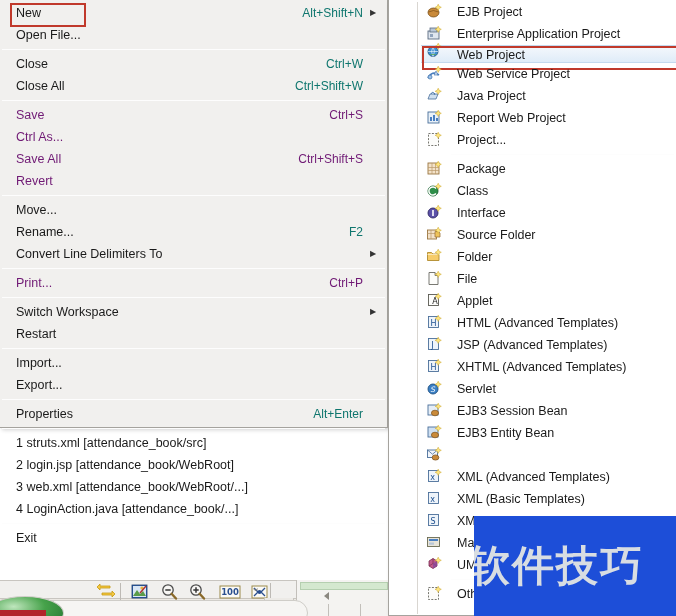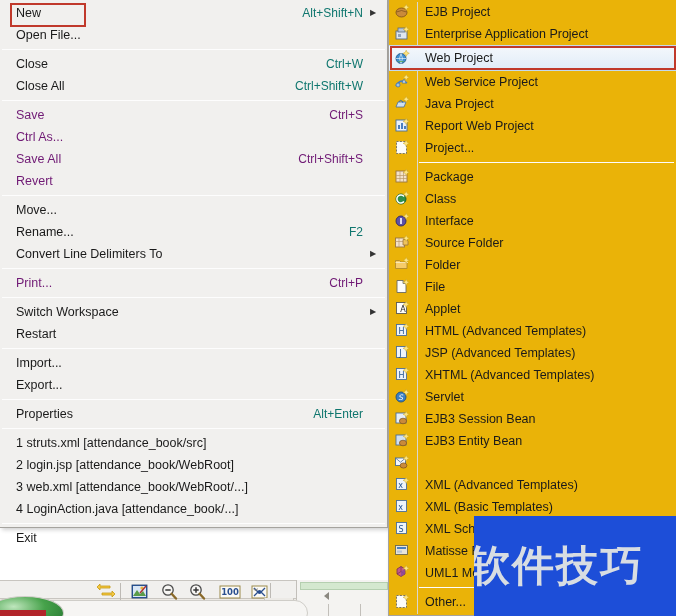--- a/index.html
+++ b/index.html
@@ -96,21 +96,21 @@
   }
   .right-frag {
     position: absolute; left: 660px; top: 580px; width: 16px; height: 20px;
     background: #e8f0f8; border: 1px solid #a8bed4;
   }
 
   
   #file-menu {
     position: absolute;
     left: 0px; top: 0px;
-    width: 388px; height: 528px;
+    width: 388px; height: 428px;
     background: #f1f0ee;
     border: 1px solid #a5a39e;
     border-left: none; border-top: none;
     box-shadow: 2px 2px 4px rgba(0,0,0,0.18);
     padding: 2px 0;
   }
   .mi {
     position: relative;
     height: 22px;
     display: flex;
@@ -149,25 +149,26 @@
     width: 72px; height: 20px;
     border: 2px solid #c0392b;
     pointer-events: none;
   }
 
   
   #new-submenu {
     position: absolute;
     left: 388px; top: 0px;
     width: 288px; height: 616px;
-    background: #eab308;
+    background: #ffffff;
     border: 1px solid #a5a39e;
     border-top: none; border-right: none;
     box-shadow: 2px 2px 4px rgba(0,0,0,0.18);
     padding-top: 1px;
+    padding-left: 32px;
   }
   #new-submenu .gutter-line {
     position: absolute; left: 28px; top: 2px;
     width: 1px; height: 612px;
     background: #d9d6d1;
   }
   .smi {
     position: relative;
     height: 22px;
     display: flex;
@@ -181,21 +182,22 @@
     width: 28px; height: 22px;
     display: flex; align-items: center; justify-content: center;
     flex: 0 0 28px;
   }
   .smi .ico svg { display: block; }
   .smi .lbl { padding-left: 8px; }
   .smi.selected {
     background: linear-gradient(to bottom, #f4f8fc 0%, #eaf2fa 50%, #dfecf8 100%);
     border-top: 1px solid #c3d9ee;
     border-bottom: 1px solid #c3d9ee;
-    height: 26px;
+    height: 18px;
+    align-items: flex-end;
   }
   .smi.selected::after {
     content: "";
     position: absolute;
     left: 1px; top: 0px;
     width: 282px; height: 20px;
     border: 2px solid #c0392b;
     pointer-events: none;
   }
   .ssep {

